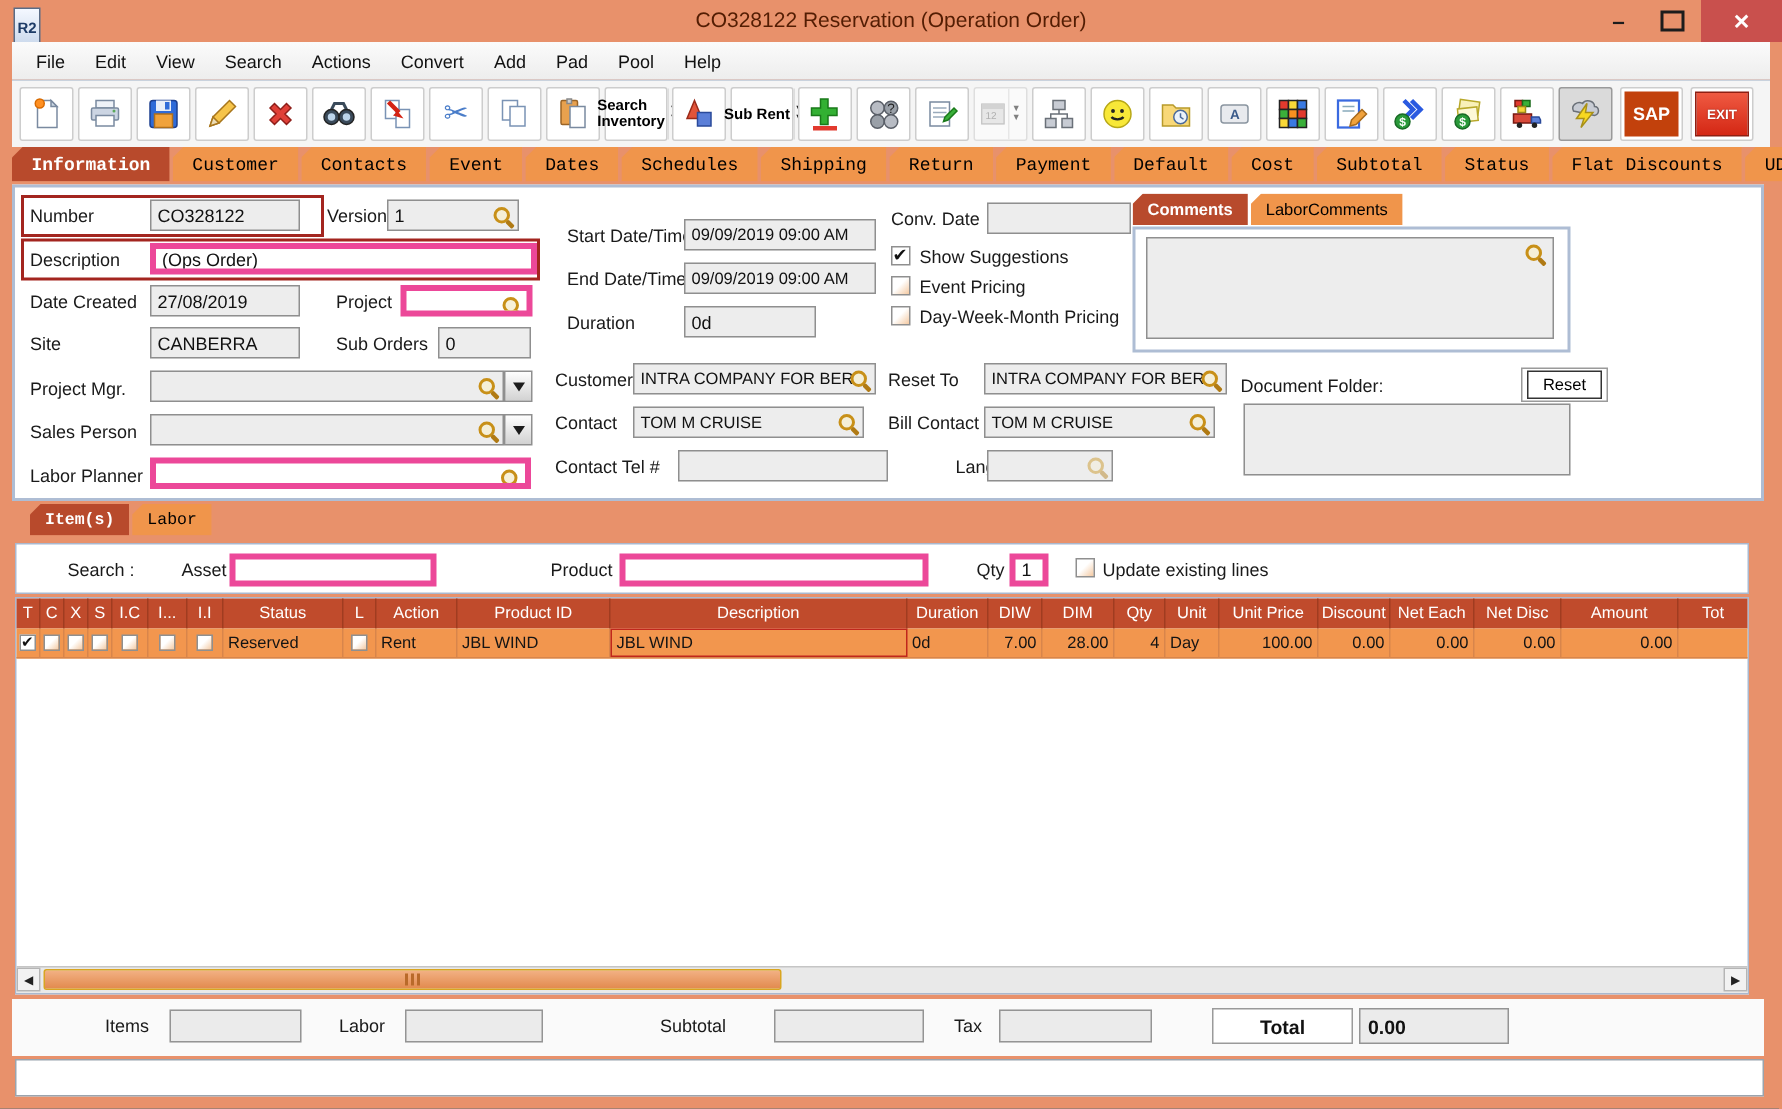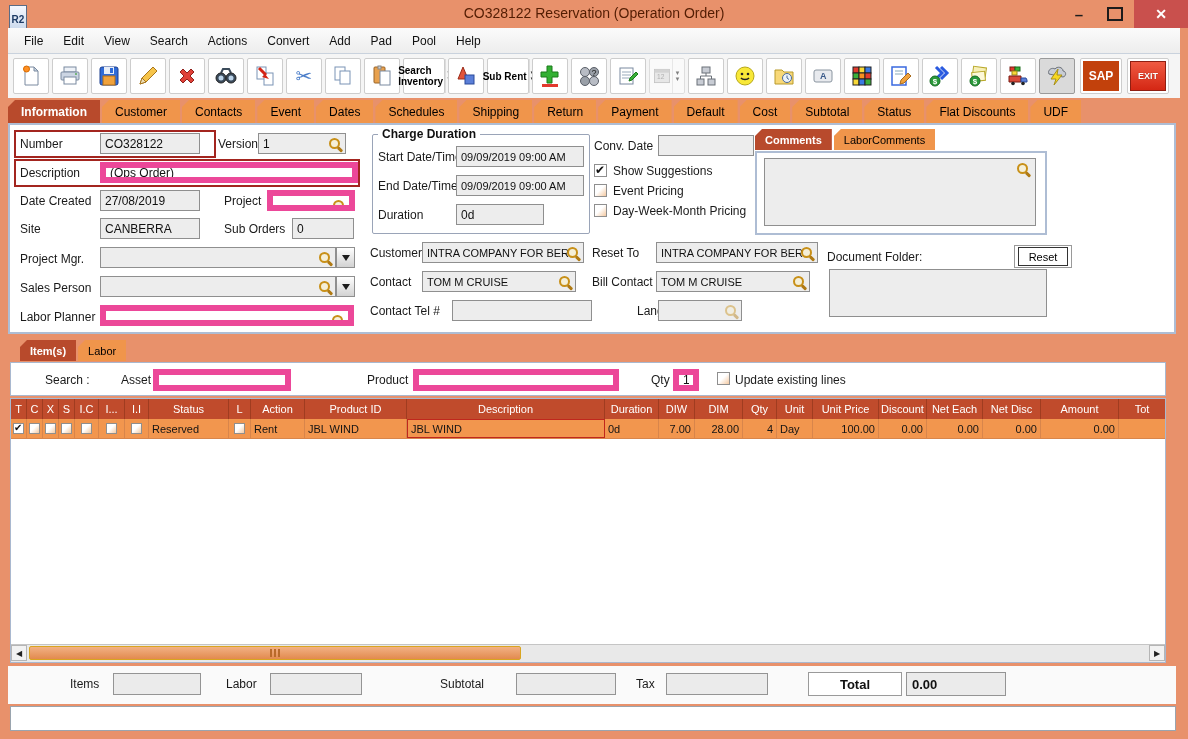--- a/index.html
+++ b/index.html
@@ -22,29 +22,29 @@
   .tbtn svg{width:24px;height:24px;}
   .tbtn .glyph{font-size:20px;line-height:24px;}
   .tbtn-label{font-size:10px;font-weight:bold;line-height:11px;color:#000;padding:0 2px;white-space:nowrap;}
   .dd{width:11px;align-self:stretch;border-left:1px solid #ddd;display:flex;flex-direction:column;align-items:center;justify-content:center;font-size:6px;color:#222;line-height:6px;}
   .pressed{background:#dadada;border:1px solid #9a9a9a;}
   .disabled{opacity:.55;}
   .right-group{margin-left:auto;display:flex;gap:5px;margin-right:6px;}
   .sap-badge{width:36px;height:30px;background:#c2410c;color:#fff;font-weight:bold;font-size:12px;display:flex;align-items:center;justify-content:center;}
   .exit-badge{width:36px;height:30px;background:linear-gradient(#ef5a42,#d42714);border:1px solid #8f1f12;color:#fff;font-weight:bold;font-size:9px;display:flex;align-items:center;justify-content:center;box-sizing:border-box;text-shadow:0 0 1px #7a1208;}
   
-  .tabs{position:absolute;left:8px;width:1176px;height:25px;display:flex;align-items:flex-end;}
+  .tabs{position:absolute;left:8px;width:1176px;height:25px;display:flex;align-items:flex-start;font-family:Liberation Mono, monospace;}
   .tab{height:23px;padding:0 13px;background:#f0954b;color:#000;font-size:12px;display:flex;align-items:center;margin-right:2px;clip-path:polygon(7px 0,100% 0,100% 100%,0 100%,0 7px);white-space:nowrap;}
   .tab.active{background:#b84a2c;color:#fff;font-weight:bold;}
   .tab.small{height:21px;font-size:11px;padding:0 10px;}
   
   .panel{position:absolute;background:#fff;border:2px solid #aebdd4;box-sizing:border-box;}
   .lbl{position:absolute;font-size:12px;color:#1a1a1a;white-space:nowrap;text-align:right;}
   .fld{position:absolute;height:21px;box-sizing:border-box;border:1px solid #8f8f8f;background:#ededed;font-size:12px;color:#111;display:flex;align-items:center;padding:0 4px;overflow:hidden;white-space:nowrap;}
-  .fld.white{background:#fff;border:6px solid #ec4899;}
+  .fld.white{background:#fff;border:4px solid #ec4899;}
   .fld.f11{font-size:11px;}
   .fld .val{flex:1;overflow:hidden;}
   .redbox{position:absolute;border:2px solid #a3251f;box-sizing:border-box;pointer-events:none;}
   .mag{display:inline-block;width:15px;height:15px;position:absolute;right:2px;top:3px;}
   .mag::before{content:"";position:absolute;left:1px;top:1px;width:7px;height:7px;border:2px solid #c89018;border-radius:50%;background:rgba(246,238,210,.85);}
   .mag::after{content:"";position:absolute;right:0px;bottom:1px;width:6px;height:3px;background:#b07a14;transform:rotate(45deg);border-radius:1px;}
   .mag.dim{opacity:.45;}
   .ddbtn{position:absolute;width:19px;height:21px;background:linear-gradient(#fefefe,#d2d2d2);border:1px solid #8f8f8f;box-sizing:border-box;display:flex;align-items:flex-start;justify-content:center;}
   .ddbtn::after{content:"";border:4px solid transparent;border-top:6px solid #1c1c1c;margin-top:7px;}
   .fieldset{position:absolute;border:1px solid #9aa4b8;border-radius:2px;box-sizing:border-box;}
@@ -410,23 +410,20 @@
         <span class="mag"></span>
       </div>
     <div class="ddbtn" style="left:326px;top:151px;"></div>
 
     <div class="lbl" style="left:10px;top:185px;">Labor Planner</div>
     <div class="fld white" style="left:90px;top:180px;width:254px;">
         <span class="val"></span>
         <span class="mag"></span>
       </div>
 
-    <div class="fieldset" style="left:362px;top:9px;width:218px;height:100px;">
-      <div class="legend">Charge Duration</div>
-    </div>
     <div class="lbl" style="left:368px;top:25px;">Start Date/Time</div>
     <div class="fld f11" style="left:446px;top:21px;width:128px;">
         <span class="val">09/09/2019 09:00 AM</span>
       </div>
     <div class="lbl" style="left:368px;top:54px;">End Date/Time</div>
     <div class="fld f11" style="left:446px;top:50px;width:128px;">
         <span class="val">09/09/2019 09:00 AM</span>
       </div>
     <div class="lbl" style="left:368px;top:83px;">Duration</div>
     <div class="fld" style="left:446px;top:79px;width:88px;">

